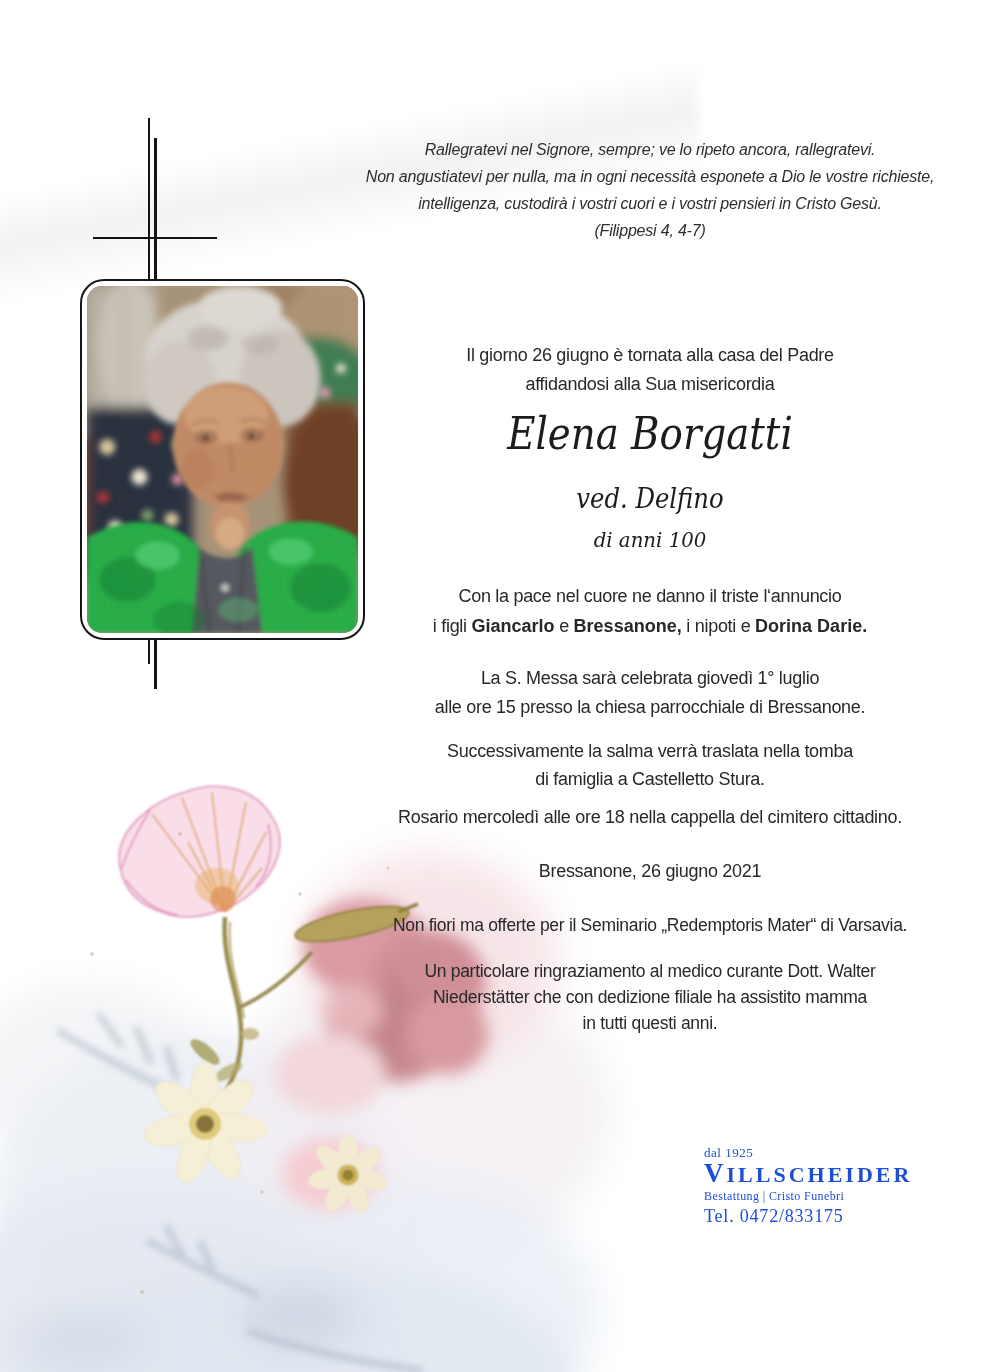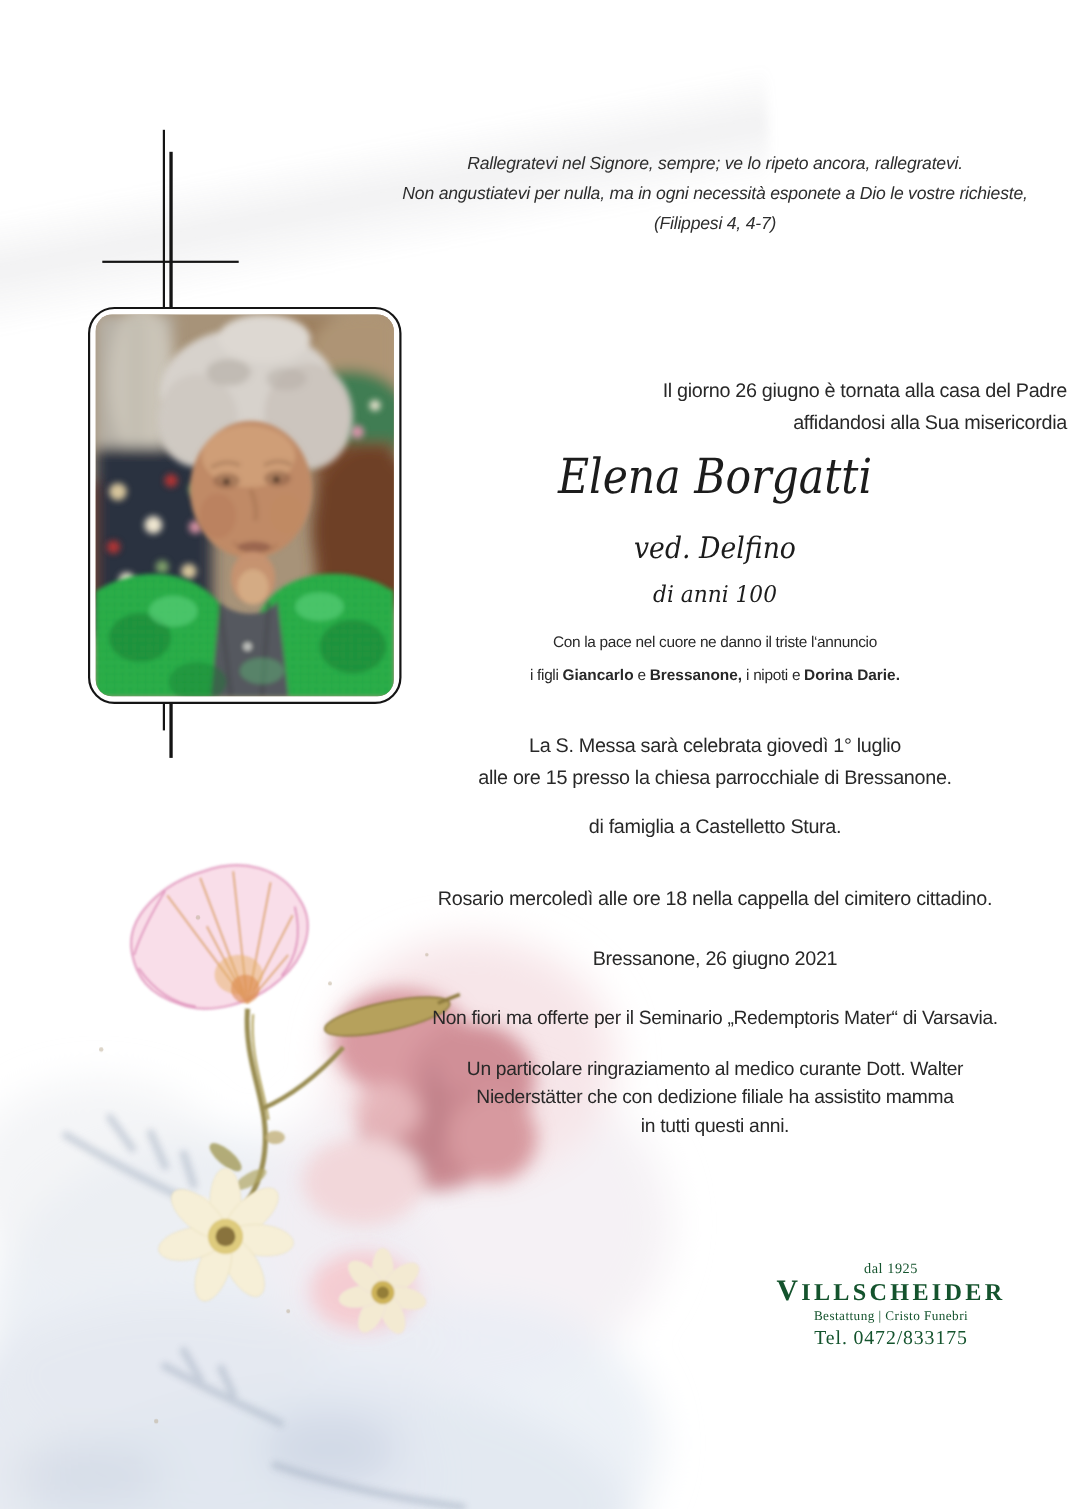--- a/index.html
+++ b/index.html
@@ -30,37 +30,37 @@
     width:100%;height:100%;border-radius:15px;overflow:hidden;position:relative;
     background:#a79379;
   }
   .photo-inner svg{display:block;width:100%;height:100%;}
   
   .flowers{position:absolute;left:0;top:772px;width:700px;height:600px;z-index:1;}
   
   .content{position:absolute;left:330px;top:0;width:640px;text-align:center;z-index:4;}
   .block{position:absolute;left:0;width:100%;}
   .quote{top:136px;font-size:16px;font-style:italic;line-height:27px;letter-spacing:-0.2px;color:#2e2e2e;}
-  .announce{top:341px;font-size:18px;line-height:29px;letter-spacing:-0.3px;text-align:right;}
+  .announce{top:341px;font-size:18px;line-height:29px;letter-spacing:-0.3px;}
   .script{font-family:"DejaVu Serif", serif;font-style:italic;}
   .name{top:404px;font-size:44px;line-height:60px;transform:scaleX(0.88);transform-origin:50% 50%;color:#1c1c1c;}
   .ved{top:482px;font-size:27px;line-height:34px;transform:scaleX(0.9);transform-origin:50% 50%;color:#1c1c1c;}
   .age{top:527px;font-size:21px;line-height:26px;transform:scaleX(0.94);transform-origin:50% 50%;color:#1c1c1c;}
-  .family{top:568px;font-size:14px;line-height:30px;letter-spacing:-0.3px;}
+  .family{top:581px;font-size:18px;line-height:30px;letter-spacing:-0.3px;}
   .family b{font-weight:bold;letter-spacing:0;}
   .mass{top:664px;font-size:18px;line-height:29px;letter-spacing:-0.3px;}
   .burial{top:737px;font-size:18px;line-height:28px;letter-spacing:-0.3px;}
   .rosary{top:807px;font-size:18px;letter-spacing:-0.3px;}
   .dateline{top:861px;font-size:18px;letter-spacing:-0.3px;}
   .offerings{top:915px;font-size:17.5px;letter-spacing:-0.3px;}
   .thanks{top:958px;font-size:17.5px;line-height:26px;letter-spacing:-0.3px;}
   
   .logo{
-    position:absolute;left:704px;top:1146px;width:212px;text-align:center;z-index:4;
-    font-family:"Liberation Serif", serif;color:#14532d;
+    position:absolute;left:704px;top:1146px;width:212px;z-index:4;
+    font-family:"Liberation Serif", serif;color:#1d4ed8;
   }
   .logo-since{font-size:13px;line-height:14px;letter-spacing:0.5px;}
   .logo-name{font-size:22px;line-height:26px;letter-spacing:3px;font-weight:700;}
   .logo-name::first-letter{font-size:27px;}
   .logo-sub{font-size:12px;line-height:16px;letter-spacing:0.4px;}
   .logo-tel{font-size:18px;line-height:20px;letter-spacing:0.8px;margin-top:2px;}
 </style>
 </head>
 <body>
 
@@ -282,20 +282,21 @@
         </g>
       </svg>
     </div>
   </div>
 
   <div class="content">
 
     <div class="block quote">
       <div>Rallegratevi nel Signore, sempre; ve lo ripeto ancora, rallegratevi.</div>
       <div>Non angustiatevi per nulla, ma in ogni necessità esponete a Dio le vostre richieste,</div>
+      <div>intelligenza, custodirà i vostri cuori e i vostri pensieri in Cristo Gesù.</div>
       <div>(Filippesi 4, 4-7)</div>
     </div>
 
     <div class="block announce">
       <div>Il giorno 26 giugno è tornata alla casa del Padre</div>
       <div>affidandosi alla Sua misericordia</div>
     </div>
 
     <div class="block name script">Elena Borgatti</div>
     <div class="block ved script">ved. Delfino</div>
@@ -305,20 +306,21 @@
       <div>Con la pace nel cuore ne danno il triste l‘annuncio</div>
       <div><span>i figli </span><b>Giancarlo</b><span> e </span><b>Bressanone,</b><span> i nipoti e </span><b>Dorina Darie.</b></div>
     </div>
 
     <div class="block mass">
       <div>La S. Messa sarà celebrata giovedì 1° luglio</div>
       <div>alle ore 15 presso la chiesa parrocchiale di Bressanone.</div>
     </div>
 
     <div class="block burial">
+      <div>Successivamente la salma verrà traslata nella tomba</div>
       <div>di famiglia a Castelletto Stura.</div>
     </div>
 
     <div class="block rosary">Rosario mercoledì alle ore 18 nella cappella del cimitero cittadino.</div>
     <div class="block dateline">Bressanone, 26 giugno 2021</div>
     <div class="block offerings">Non fiori ma offerte per il Seminario „Redemptoris Mater“ di Varsavia.</div>
 
     <div class="block thanks">
       <div>Un particolare ringraziamento al medico curante Dott. Walter</div>
       <div>Niederstätter che con dedizione filiale ha assistito mamma</div>

